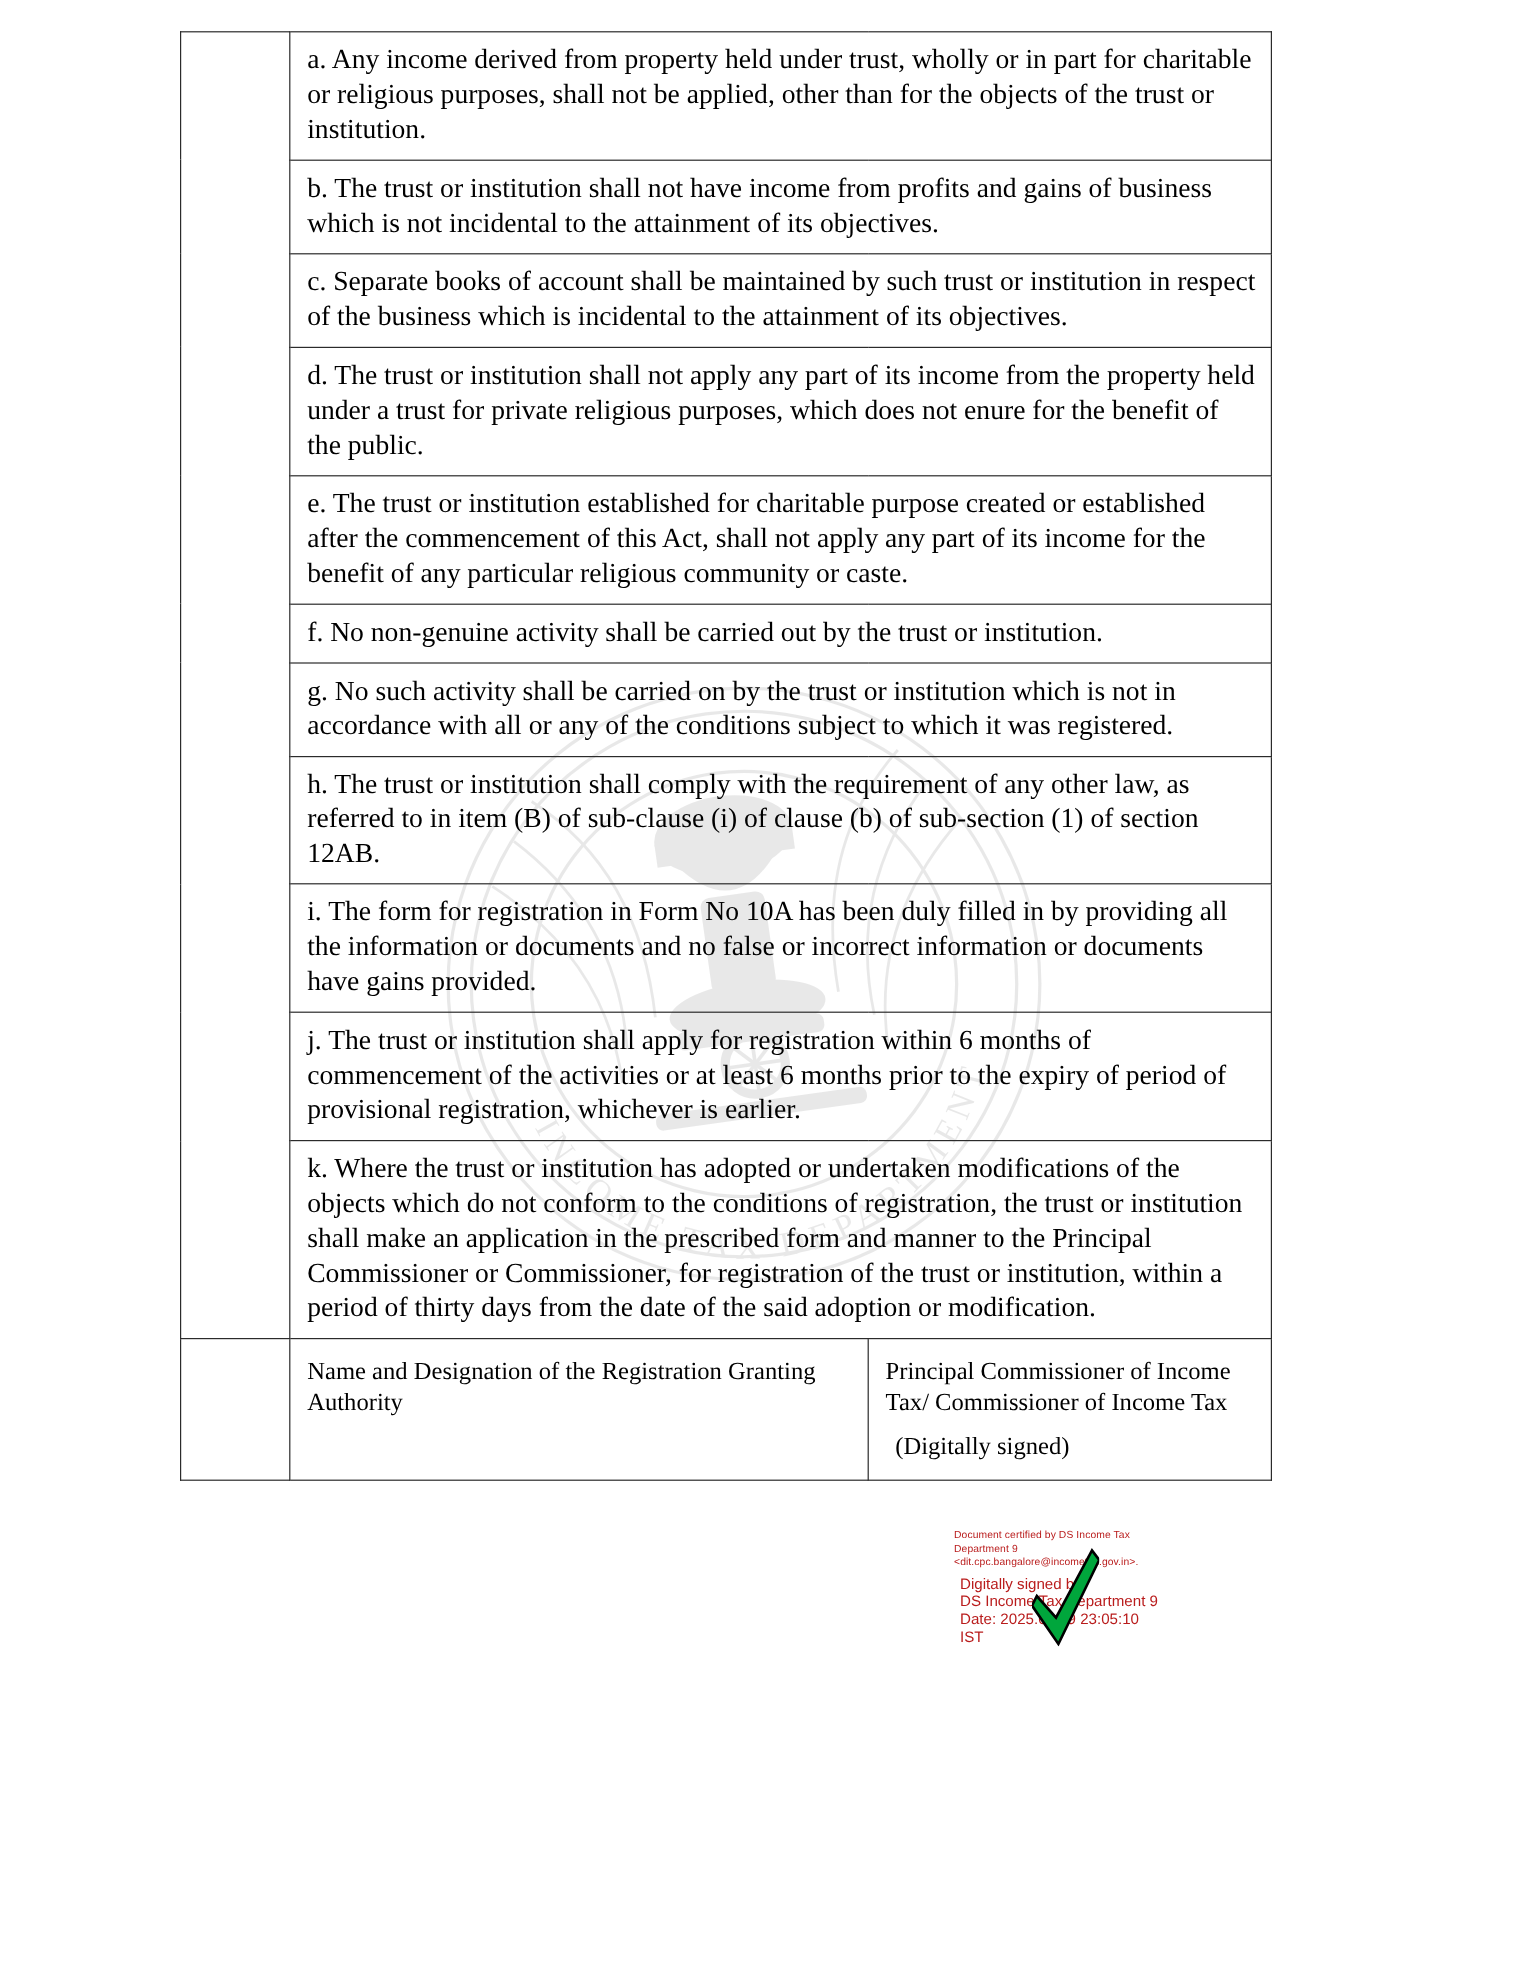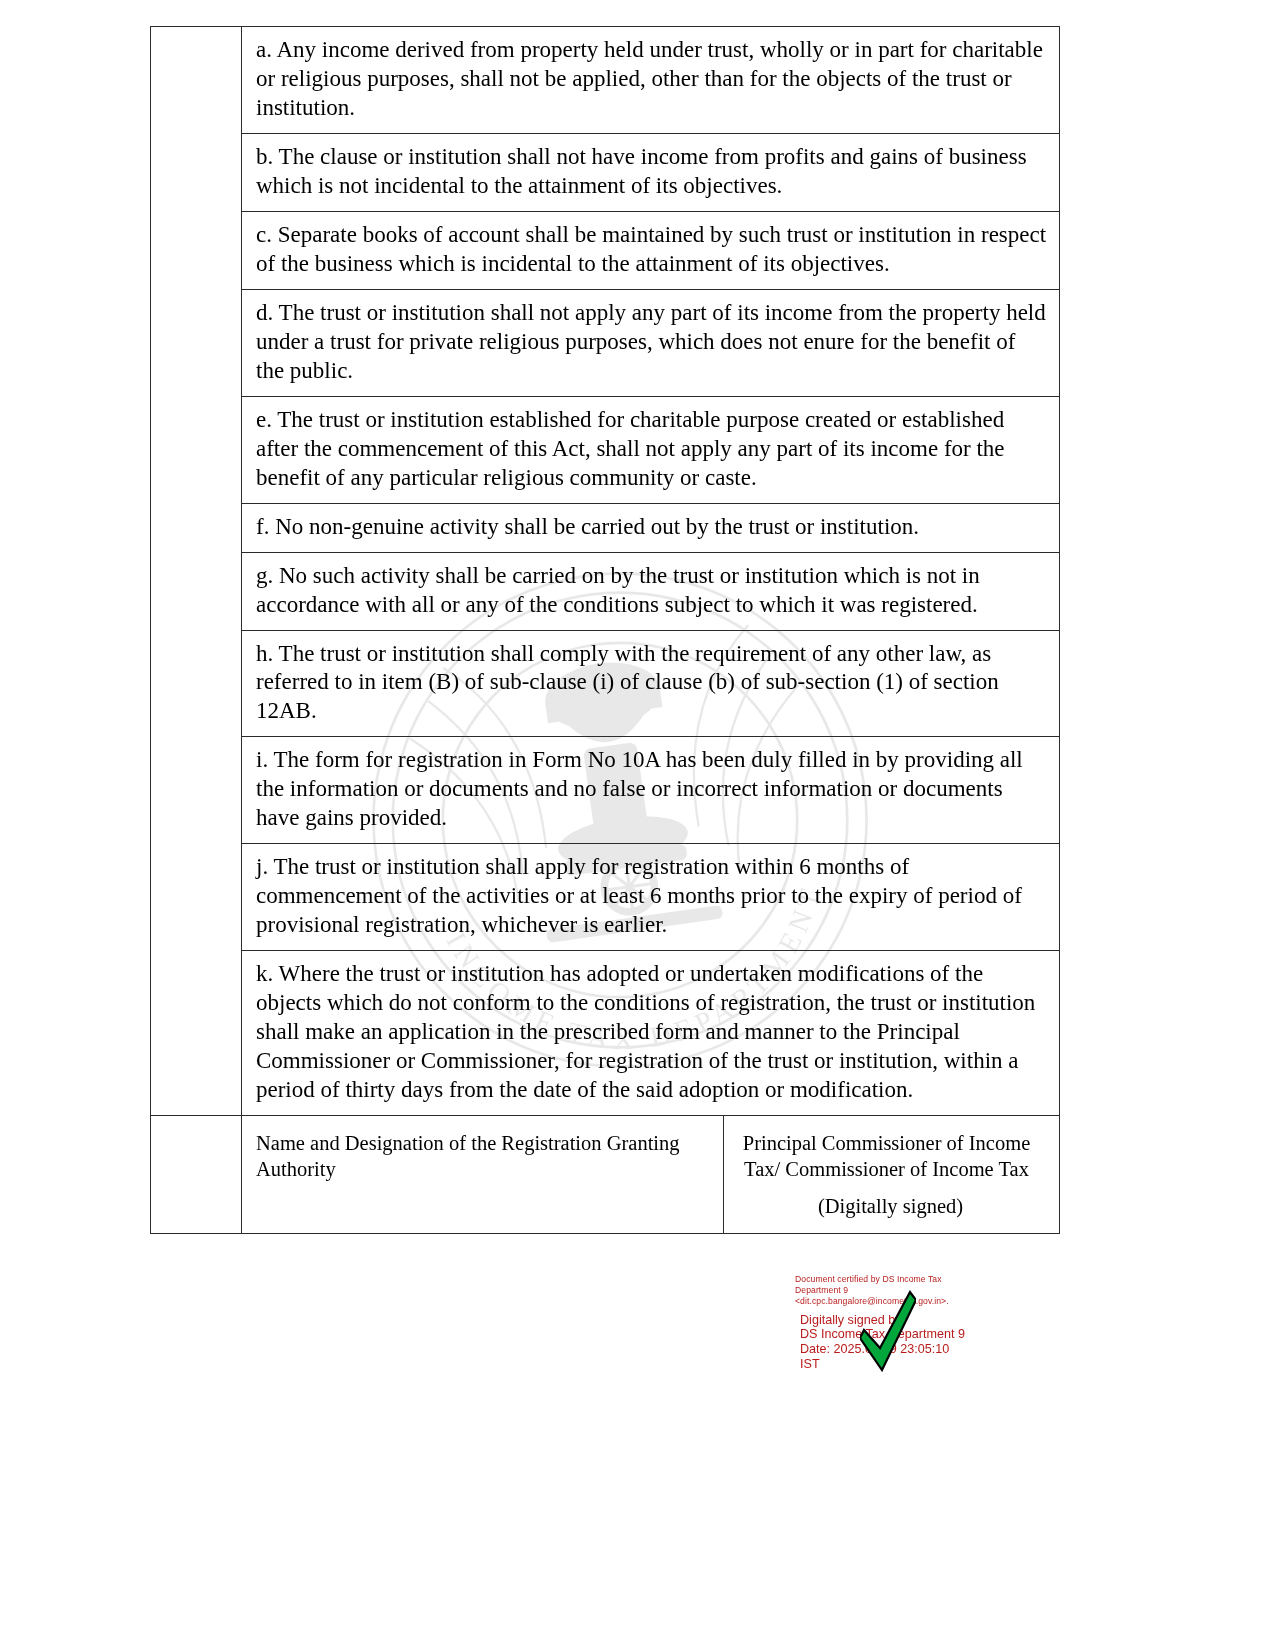--- a/index.html
+++ b/index.html
@@ -64,21 +64,20 @@
   .sig-label-cell {
     width: 455px;
     padding: 14px 12px 15px 14px;
     font-size: 20.5px;
     line-height: 1.28;
   }
   .sig-value-cell {
     padding: 14px 24px 14px 14px;
     font-size: 20.5px;
     line-height: 1.28;
-    text-align: center;
   }
   .sig-value-cell .digitally-signed {
     display: block;
     margin-top: 10px;
     padding-left: 8px;
   }
 
   
   .dsc-block {
     position: absolute;
@@ -162,21 +161,21 @@
     </svg>
   </div>
 
   <table class="doc-table">
     <tbody>
       <tr>
         <td class="col-blank" rowspan="11"></td>
         <td class="clause-cell" colspan="2">a. Any income derived from property held under trust, wholly or in part for charitable or religious purposes, shall not be applied, other than for the objects of the trust or institution.</td>
       </tr>
       <tr>
-        <td class="clause-cell" colspan="2">b. The clause or institution shall not have income from profits and gains of business which is not incidental to the attainment of its objectives.</td>
+        <td class="clause-cell" colspan="2">b. The trust or institution shall not have income from profits and gains of business which is not incidental to the attainment of its objectives.</td>
       </tr>
       <tr>
         <td class="clause-cell" colspan="2">c. Separate books of account shall be maintained by such trust or institution in respect of the business which is incidental to the attainment of its objectives.</td>
       </tr>
       <tr>
         <td class="clause-cell" colspan="2">d. The trust or institution shall not apply any part of its income from the property held under a trust for private religious purposes, which does not enure for the benefit of the public.</td>
       </tr>
       <tr>
         <td class="clause-cell" colspan="2">e. The trust or institution established for charitable purpose created or established after the commencement of this Act, shall not apply any part of its income for the benefit of any particular religious community or caste.</td>
       </tr>

